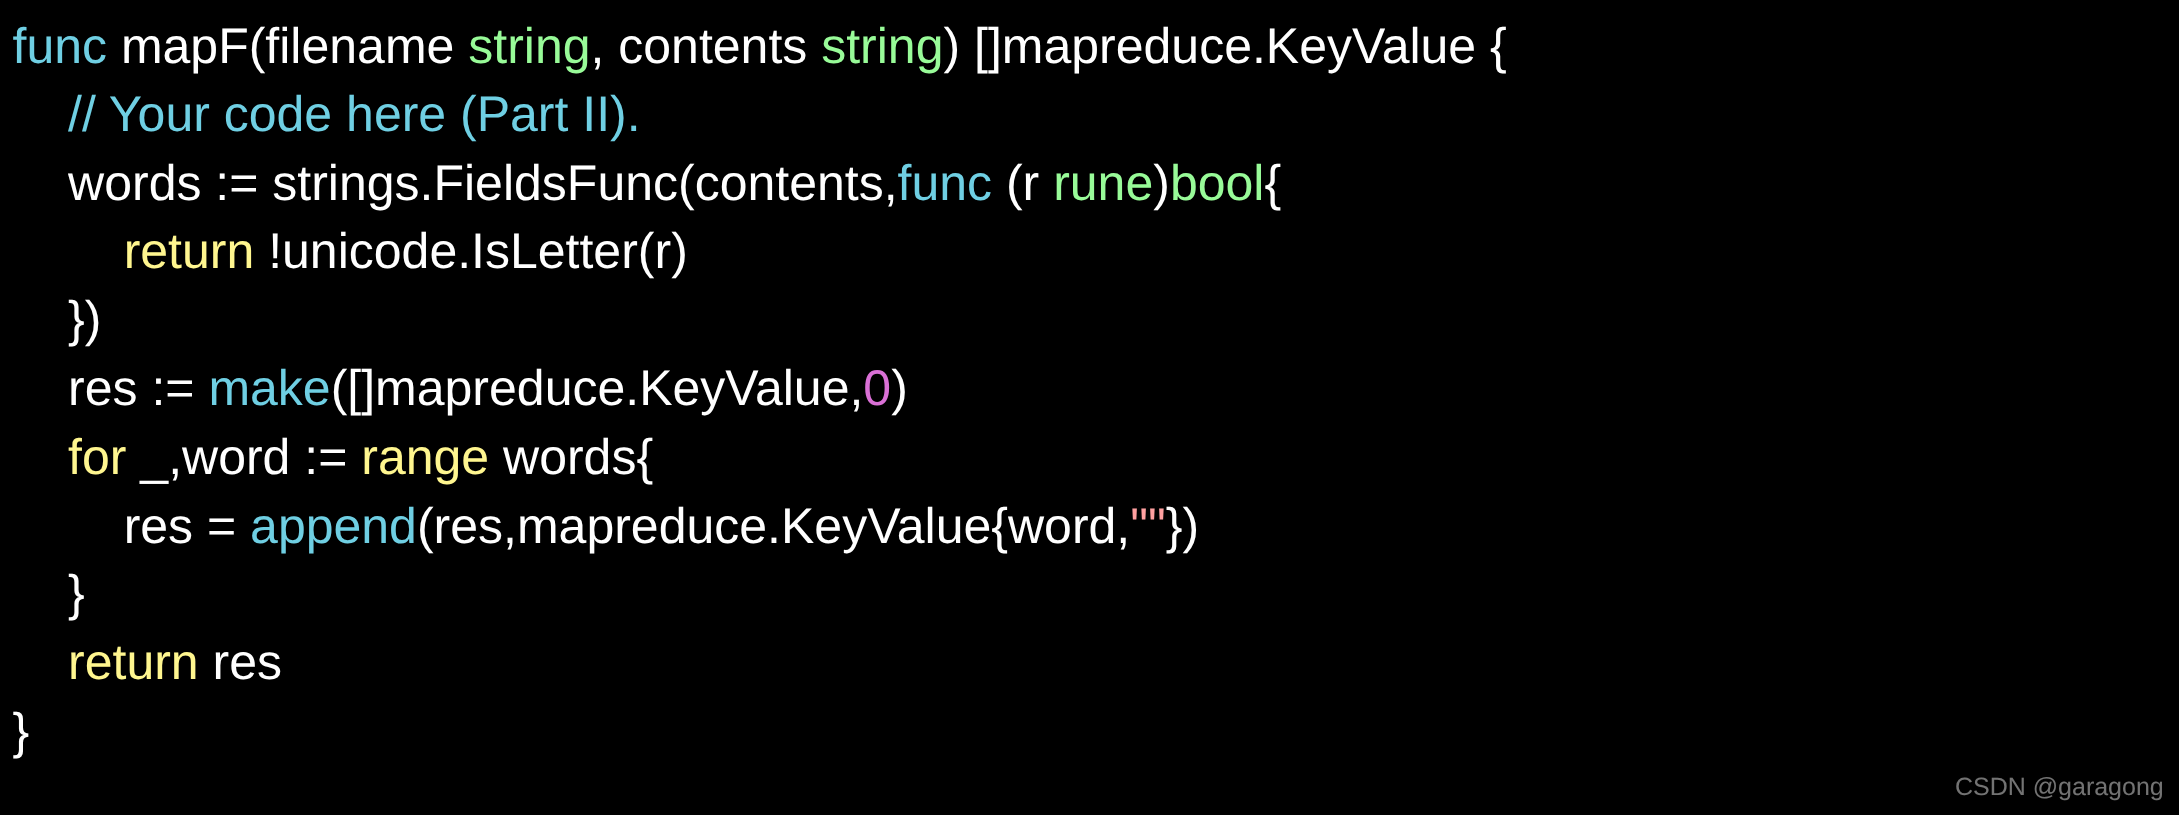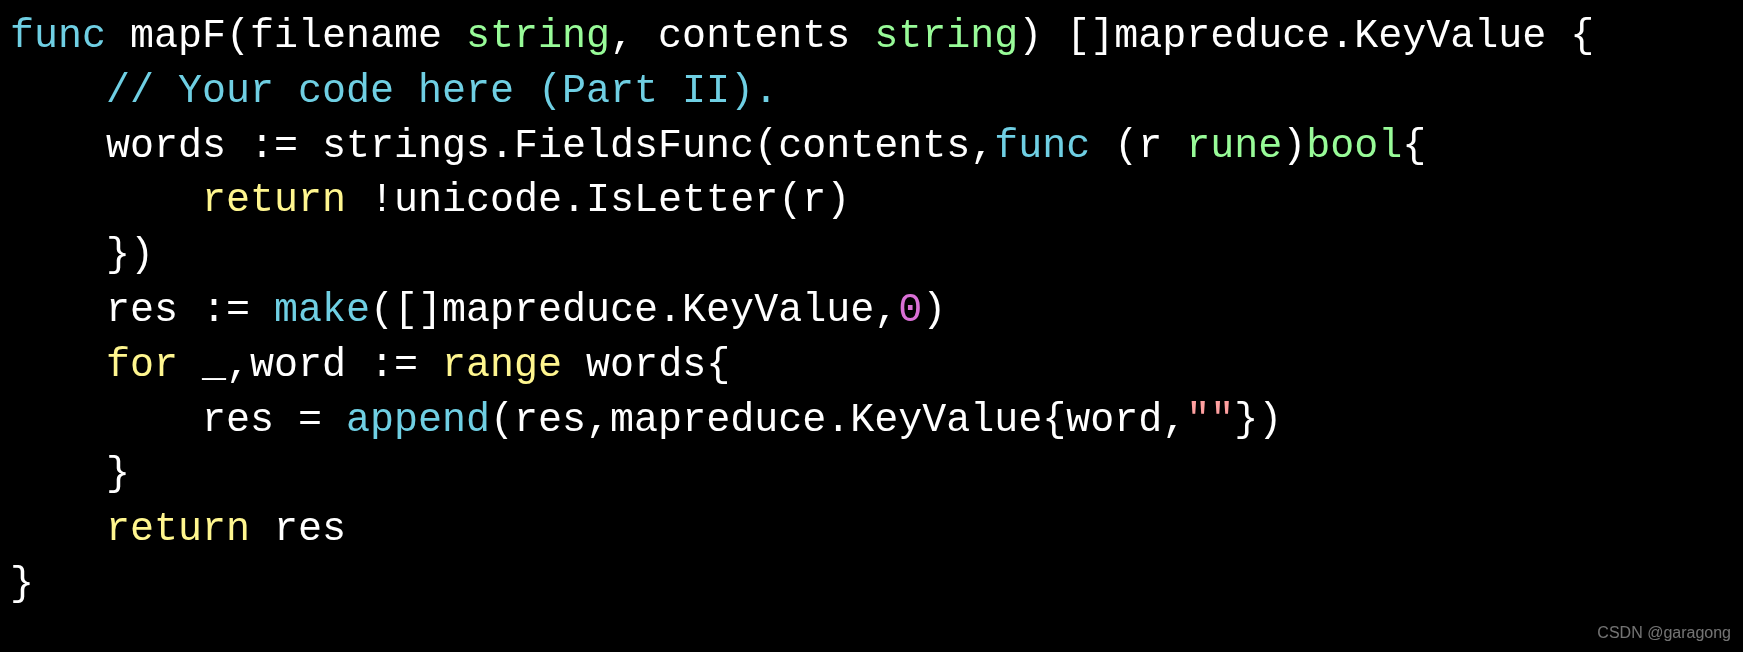--- a/index.html
+++ b/index.html
@@ -14,39 +14,39 @@
       font-family: 'Menlo', 'Monaco', 'Consolas', monospace;
       font-size: 40px;
       line-height: 1.37;
       color: #ffffff;
       padding: 10px 10px;
       position: relative;
       overflow: hidden;
     }
     pre {
       white-space: pre;
-      font-family: Liberation Mono, monospace;
+      font-family: Liberation Sans, sans-serif;
     }
     .kw-func { color: #6fcfe3; }
     .kw-return { color: #fff68f; }
     .kw-for { color: #fff68f; }
     .kw-range { color: #fff68f; }
     .type { color: #98fb98; }
     .type-bool { color: #98fb98; }
     .type-rune { color: #98fb98; }
     .ident { color: #ffffff; }
     .builtin { color: #6fcfe3; }
     .comment { color: #6fcfe3; }
     .string { color: #ffa0a0; }
     .num { color: #da70d6; }
     .watermark {
       position: absolute;
       bottom: 8px;
       right: 12px;
-      font-size: 16px;
+      font-size: 20px;
       color: rgba(255,255,255,0.45);
       font-family: Arial, sans-serif;
     }
   </style>
 </head>
 <body>
 
 <pre><span class="kw-func">func</span><span class="ident"> mapF(filename </span><span class="type">string</span><span class="ident">, contents </span><span class="type">string</span><span class="ident">) []mapreduce.KeyValue {</span>
     <span class="comment">// Your code here (Part II).</span>
     <span class="ident">words := strings.FieldsFunc(contents,</span><span class="kw-func">func</span><span class="ident"> (r </span><span class="type-rune">rune</span><span class="ident">)</span><span class="type-bool">bool</span><span class="ident">{</span>

